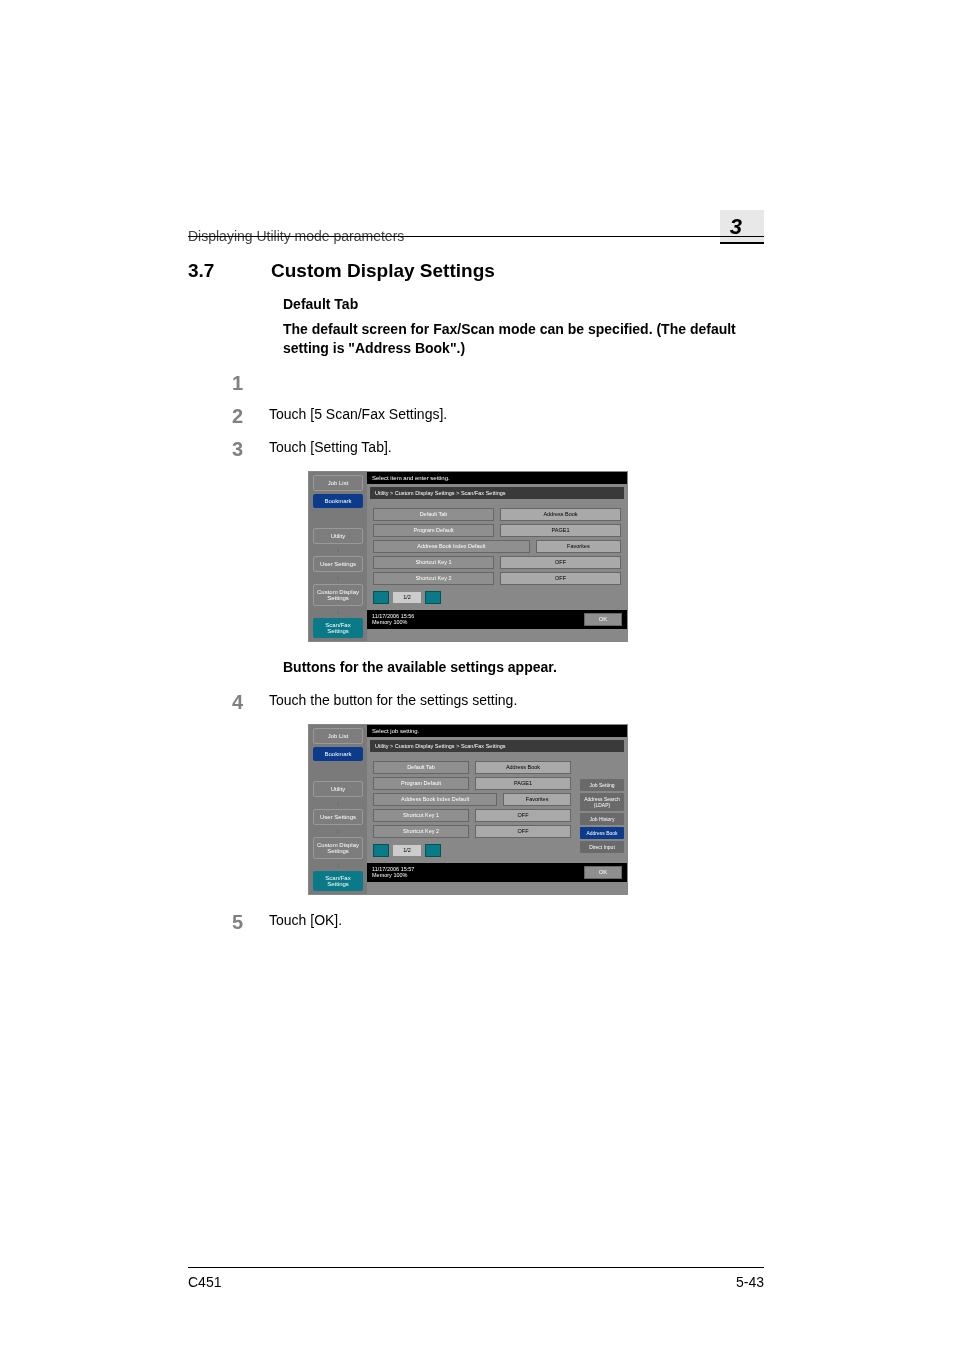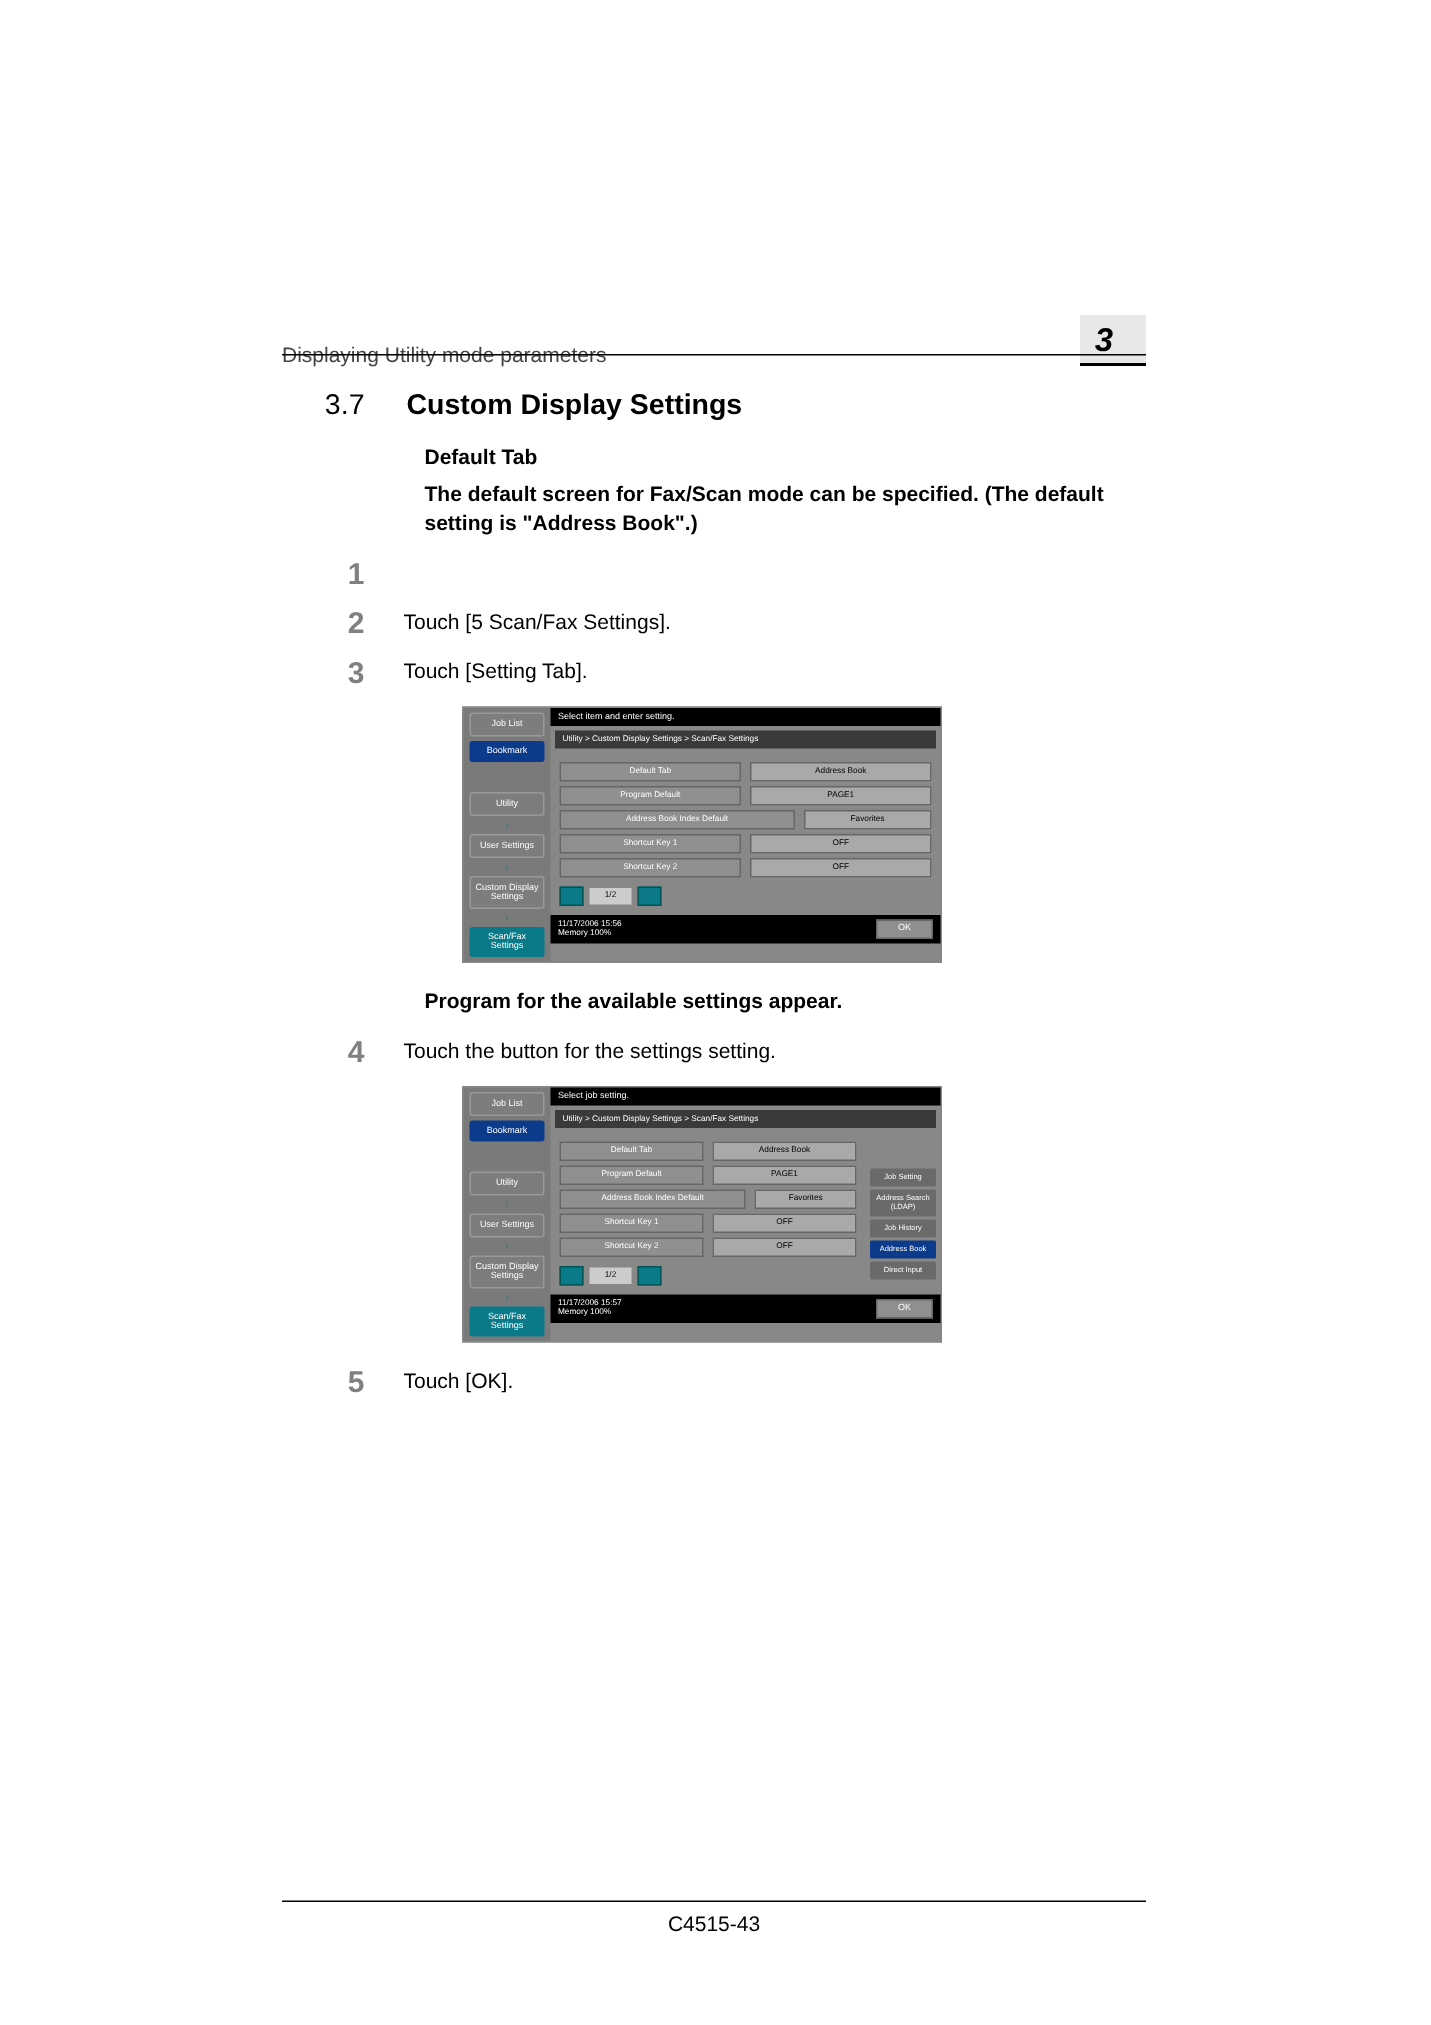--- a/index.html
+++ b/index.html
@@ -3,21 +3,21 @@
 <meta charset="utf-8">
 <style>
   html,body{margin:0;padding:0;font-family:Arial,Helvetica,sans-serif;color:#000;background:#fff;}
   .page{width:954px;height:1350px;margin:0 auto;position:relative;box-sizing:border-box;padding:120px 90px 60px 90px;}
   .running-head{position:absolute;top:210px;left:188px;right:190px;display:flex;justify-content:space-between;align-items:flex-end;}
   .running-head .title{font-size:14px;color:#444;}
   .running-head .chapnum{background:#e8e8e8;padding:4px 22px 2px 10px;font-size:22px;font-style:italic;font-weight:bold;border-bottom:2px solid #000;}
   .hr{position:absolute;top:236px;left:188px;right:190px;border-top:1px solid #000;}
   .content{position:absolute;top:260px;left:188px;right:190px;}
   .sec-row{display:flex;gap:28px;margin-bottom:14px;}
-  .sec-num{font-size:19px;font-weight:normal;min-width:55px;text-align:right;}
+  .sec-num{font-size:19px;font-weight:bold;min-width:55px;}
   .sec-title{font-size:19px;font-weight:bold;}
   .sub-title{font-size:14px;font-weight:bold;margin-left:95px;margin-bottom:8px;}
   .para{font-size:14px;margin-left:95px;margin-bottom:14px;line-height:1.35;font-weight:bold;}
   .step{display:flex;gap:26px;margin-bottom:10px;}
   .step-num{font-size:20px;font-weight:bold;color:#808080;min-width:55px;text-align:right;}
   .step-txt{font-size:14px;flex:1;line-height:1.35;}
   .sub-step{display:flex;gap:14px;font-size:14px;margin-top:6px;line-height:1.35;}
   .sub-step .dash{min-width:10px;}
   .shot{margin:6px 0 16px 120px;width:320px;}
   .shot-box{border:1px solid #888;background:#7a7a7a;}
@@ -36,21 +36,21 @@
   .gbtn.dark{background:#8f8f8f;color:#fff;}
   .gbtn.ind{background:#8f8f8f;color:#fff;flex:1.3;}
   .pager{display:flex;gap:4px;align-items:center;margin-top:6px;}
   .pgbtn{width:14px;height:11px;background:#0b7a88;border:1px solid #055;}
   .pgtxt{width:28px;height:11px;background:#ccc;font-size:5.5px;text-align:center;line-height:11px;}
   .shot-foot{background:#000;color:#fff;font-size:5.5px;padding:3px 5px;display:flex;justify-content:space-between;}
   .ok{width:36px;height:11px;background:#8f8f8f;border:1px solid #666;font-size:6px;text-align:center;line-height:11px;}
   .right-col{width:50px;padding-top:22px;}
   .rbtn{font-size:5px;color:#fff;text-align:center;padding:3px 1px;margin:2px 3px;background:#6a6a6a;border-radius:1px;}
   .rbtn.blue{background:#0b3b8a;}
-  .footer{position:absolute;bottom:60px;left:188px;right:190px;border-top:1px solid #000;padding-top:6px;display:flex;justify-content:center;font-size:14px;}
+  .footer{position:absolute;bottom:60px;left:188px;right:190px;border-top:1px solid #000;padding-top:6px;display:flex;justify-content:space-between;font-size:14px;}
 </style>
 </head>
 <body>
 
 <div class="page">
   <div class="running-head">
     <span class="title">Displaying Utility mode parameters</span>
     <span class="chapnum">3</span>
   </div>
   <div class="hr"></div>
@@ -130,21 +130,21 @@
                 <div>11/17/2006   15:56</div>
                 <div>Memory      100%</div>
               </div>
               <div class="ok">OK</div>
             </div>
           </div>
         </div>
       </div>
     </div>
 
-    <div class="para">Program for the available settings appear.</div>
+    <div class="para">Buttons for the available settings appear.</div>
 
     <div class="step">
       <span class="step-num">4</span>
       <span class="step-txt">Touch the button for the settings setting.</span>
     </div>
 
     <div class="shot">
       <div class="shot-box">
         <div style="display:flex;">
           <div class="shot-side">

